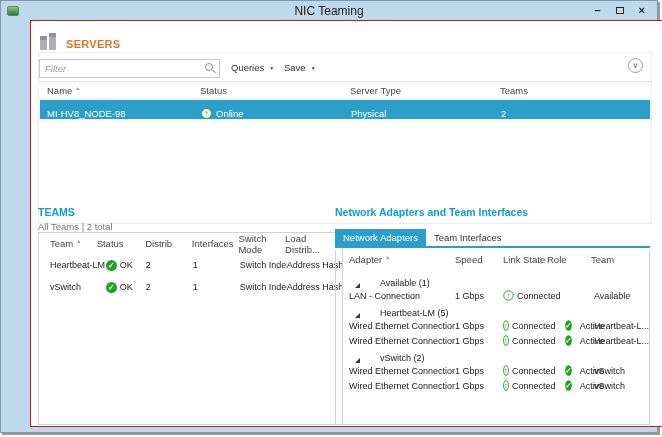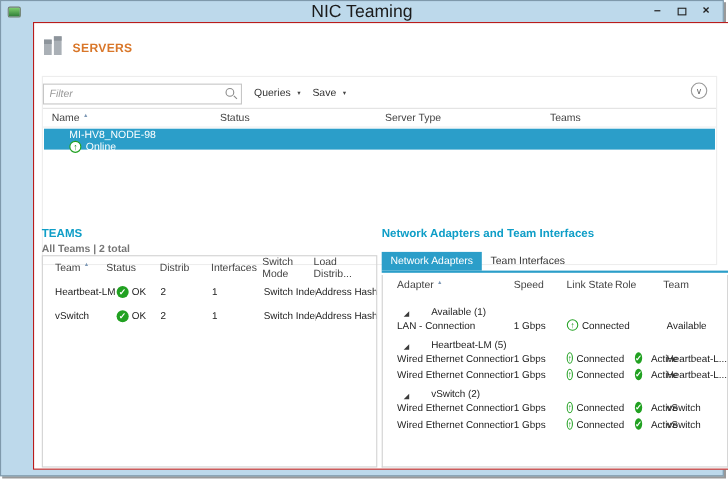--- a/index.html
+++ b/index.html
@@ -6,37 +6,37 @@
   body { width: 662px; height: 437px; position: relative; background: #fff;
          font-family: "Liberation Sans", sans-serif; color: #333; overflow: hidden; }
   .window { position: absolute; left: 0; top: 0; width: 658px; height: 433px;
             background: #bdd9eb; border: 1px solid #7f99ab;
             box-shadow: 2px 2px 0 rgba(70,70,70,.55); }
   
   .titlebar { position: relative; height: 19px; display: flex; align-items: center; }
   .app-icon { margin-left: 6px; width: 12px; height: 10px; border: 1px solid #6f7f6f;
               background: linear-gradient(#7fd06f, #2e7d38); border-radius: 2px; }
   .title { position: absolute; left: 0; right: 0; text-align: center;
-           font-size: 16px; color: #1b1b1b; }
+           font-size: 12px; color: #1b1b1b; }
   .controls { margin-left: auto; display: flex; gap: 15px; margin-right: 12px; z-index: 2;
               align-items: center; height: 100%; }
   .ctl { font-size: 11px; color: #222; line-height: 1; cursor: default; font-weight: bold; }
   .ctl-max { width: 8px; height: 7px; border: 1.5px solid #222; }
   
   .content { position: absolute; left: 7px; top: 19px; width: 644px; height: 407px;
              background: #fff; border: 1px solid #b91c1c; margin-left: 22px; }
   .servers-head { position: absolute; left: 9px; top: 12px; display: flex; align-items: flex-end; gap: 8px; }
   .srvicon { position: relative; width: 18px; height: 17px; }
   .srvicon .b1 { position: absolute; left: 0; top: 3px; width: 7px; height: 14px;
                  background: #aab0b6; border-top: 4px solid #8d949b; }
   .srvicon .b2 { position: absolute; left: 9px; top: 0; width: 7px; height: 17px;
                  background: #aab0b6; border-top: 4px solid #8d949b; }
   .servers-title { font-size: 11px; font-weight: bold; color: #d9772a; letter-spacing: .3px; }
   
-  .tile { position: absolute; left: 7px; top: 48px; width: 614px; height: 172px;
+  .tile { position: absolute; left: 7px; top: 31px; width: 614px; height: 172px;
           border: 1px solid #ededed; }
   .filter { position: absolute; left: 0px; top: 6px; width: 181px; height: 19px;
             border: 1px solid #c6c6c6; font-size: 9.5px; padding: 0 16px 0 5px;
             font-family: "Liberation Sans", sans-serif; color: #333; outline: none; }
   .filter::placeholder { font-style: italic; color: #9a9a9a; }
   .mag { position: absolute; left: 166px; top: 10px; width: 8px; height: 8px;
          border: 1px solid #8b8b8b; border-radius: 50%; }
   .mag::after { content: ""; position: absolute; width: 4px; height: 1px; background: #8b8b8b;
                 transform: rotate(45deg); left: 6px; top: 7px; }
   .dd-btn { position: absolute; top: 9px; display: flex; align-items: center; gap: 5px;
@@ -46,48 +46,48 @@
                   border: 1px solid #9b9b9b; border-radius: 50%; color: #666;
                   font-size: 8px; text-align: center; line-height: 13px; }
   .srv-header { position: absolute; left: 0; right: 0; top: 28px; height: 18px;
                 border-top: 1px solid #e2e2e2; border-bottom: 1px solid #efefef;
                 display: flex; align-items: center; padding-left: 8px;
                 font-size: 9.5px; color: #444; }
   .srv-header .c1 { width: 153px; position: relative; }
   .srv-header .c2, .srv-header .c3 { width: 150px; }
   .sort { font-size: 5px; color: #7d98b5; position: relative; top: -4px; margin-left: 3px; }
   .srv-row { position: absolute; left: 1px; right: 1px; top: 47px; height: 19px;
-             background: #2b9ec9; color: #fff; display: flex; align-items: flex-start;
-             padding-left: 23px; font-size: 9.5px; flex-direction: column; }
+             background: #2b9ec9; color: #fff; display: flex; align-items: flex-end;
+             padding-left: 7px; font-size: 9.5px; }
   .srv-row .c1 { width: 154px; }
   .srv-row .c2, .srv-row .c3 { width: 150px; }
   .cell-ic { display: inline-flex; align-items: center; gap: 4px; }
   .up { display: inline-block; width: 11px; height: 11px; border-radius: 50%;
         border: 1px solid #21a121; color: #1d8f1d; background: #fff; font-size: 8px;
         line-height: 9px; text-align: center; font-weight: bold; }
   .ok { display: inline-block; width: 11px; height: 11px; border-radius: 50%;
         background: #21a121; color: #fff; font-size: 8px; line-height: 11px;
         text-align: center; font-weight: bold; }
   
   .panel-heading { font-size: 10.5px; font-weight: bold; color: #0f9ec7; }
   .teams-panel { position: absolute; left: 7px; top: 185px; width: 305px; }
-  .teams-sub { font-size: 9.5px; color: #777; margin-top: 3px; font-weight: bold; }
+  .teams-sub { font-size: 9.5px; color: #777; margin-top: 3px; }
   .teams-box { position: absolute; left: 0; top: 26px; width: 305px; height: 193px;
                border: 1px solid #d2d2d2; font-size: 9px; }
   .t-hrow { display: flex; align-items: center; height: 21px; padding-left: 11px; color: #444;
             font-size: 9.5px; }
   .t-hrow .h1 { width: 48px; position: relative; } .t-hrow .h2 { width: 50px; }
   .t-hrow .h3, .t-hrow .h4, .t-hrow .h5 { width: 48px; }
   .t-row { display: flex; align-items: center; height: 22px; padding-left: 11px; color: #222; }
   .t-row .d1 { width: 57px; white-space: nowrap; }
   .t-row .d2 { width: 41px; display: flex; align-items: center; gap: 3px; }
   .t-row .d3, .t-row .d4 { width: 48px; }
   .t-row .d5 { width: 48px; white-space: nowrap; overflow: hidden; }
   .t-row .d6 { white-space: nowrap; overflow: hidden; }
-  .adapters-panel { position: absolute; left: 316px; top: 185px; width: 315px; }
+  .adapters-panel { position: absolute; left: 304px; top: 185px; width: 315px; }
   .tabs { position: absolute; left: 0; top: 23px; width: 315px; height: 19px; display: flex;
           border-bottom: 2px solid #2b9ec9; font-size: 9.5px; }
   .tab { padding: 0 8px; line-height: 18px; color: #333; cursor: default; }
   .tab.active { background: #2b9ec9; color: #fff; }
   .adp-box { position: absolute; left: 0; top: 44px; width: 315px; height: 175px;
              border: 1px solid #d2d2d2; border-top: none; font-size: 9px; overflow: hidden; }
   .a-hrow { display: flex; align-items: center; height: 19px; padding-left: 13px; color: #444;
             font-size: 9.5px; }
   .a-hrow .h1 { width: 106px; position: relative; } .a-hrow .h2 { width: 48px; }
   .a-hrow .h3 { width: 44px; } .a-hrow .h4 { width: 44px; }

